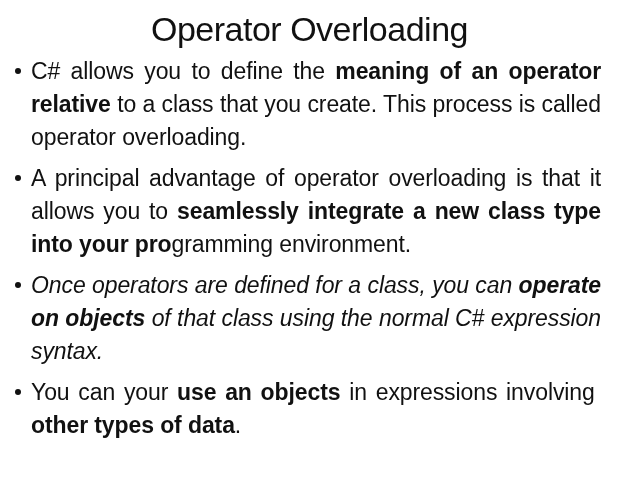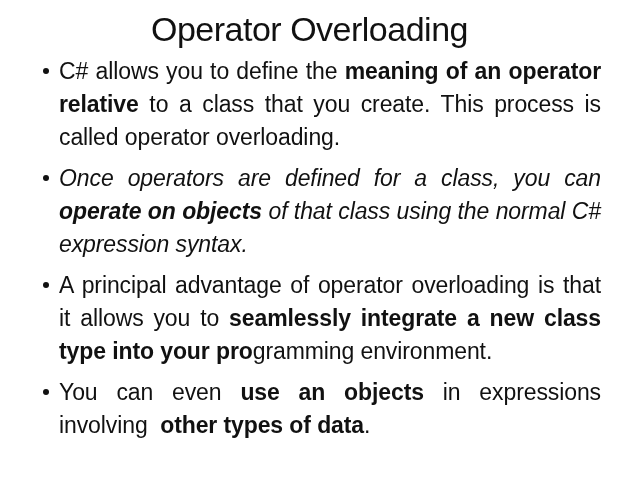--- a/index.html
+++ b/index.html
@@ -25,22 +25,22 @@
     padding-top: 6px;
     font-size: 34px;
     line-height: 46px;
     font-weight: 400;
     letter-spacing: -0.5px;
     text-align: center;
     color: #111111;
   }
   .bullets {
     list-style: none;
-    margin: 3px 0 0 12px;
-    padding: 0 18px 0 28px;
+    margin: 3px 0 0 0;
+    padding: 0 18px 0 12px;
   }
   .bullet-item {
     display: flex;
     align-items: flex-start;
     margin-bottom: 8px;
   }
   .bullet-item.italic .bullet-text {
     font-style: italic;
   }
   .dot {
@@ -66,26 +66,26 @@
 </head>
 <body style="background: rgb(255, 255, 255);">
 
 <div class="slide" style="color: rgb(17, 17, 17);">
   <h1 class="title">Operator Overloading</h1>
   <ul class="bullets">
       <li class="bullet-item">
         <span class="dot"></span>
         <div class="bullet-text"><span>C# allows you to define the </span><span class="bold">meaning of an operator relative</span><span> to a class that you create. This process is called operator overloading.</span></div>
       </li>
+      <li class="bullet-item">
+        <span class="dot"></span>
+        <div class="bullet-text"><span>A principal advantage of operator overloading is that it allows you to </span><span class="bold">seamlessly integrate a new class type into your pro</span><span>gramming environment.</span></div>
+      </li>
       <li class="bullet-item italic">
         <span class="dot"></span>
         <div class="bullet-text"><span>Once operators are defined for a class, you can </span><span class="bold">operate on objects</span><span> of that class using the normal C# expression syntax.</span></div>
       </li>
       <li class="bullet-item">
         <span class="dot"></span>
-        <div class="bullet-text"><span>A principal advantage of operator overloading is that it allows you to </span><span class="bold">seamlessly integrate a new class type into your pro</span><span>gramming environment.</span></div>
-      </li>
-      <li class="bullet-item">
-        <span class="dot"></span>
-        <div class="bullet-text"><span>You can even </span><span class="bold">use an objects</span><span> in expressions involving&nbsp; </span><span class="bold">other types of data</span><span>.</span></div>
+        <div class="bullet-text"><span>You can your </span><span class="bold">use an objects</span><span> in expressions involving&nbsp; </span><span class="bold">other types of data</span><span>.</span></div>
       </li>
     </ul>
 </div>
 
 </body></html>

